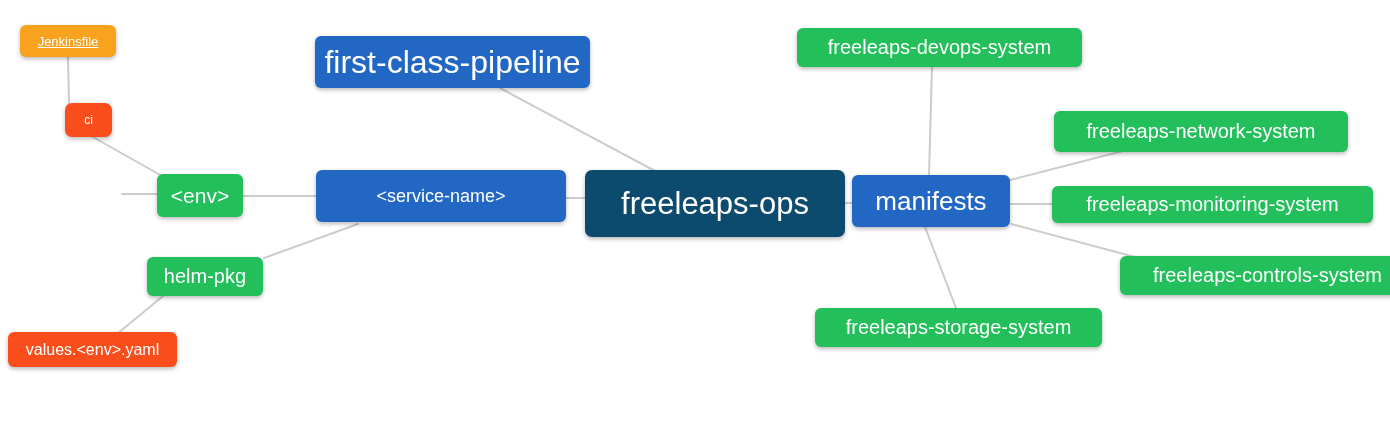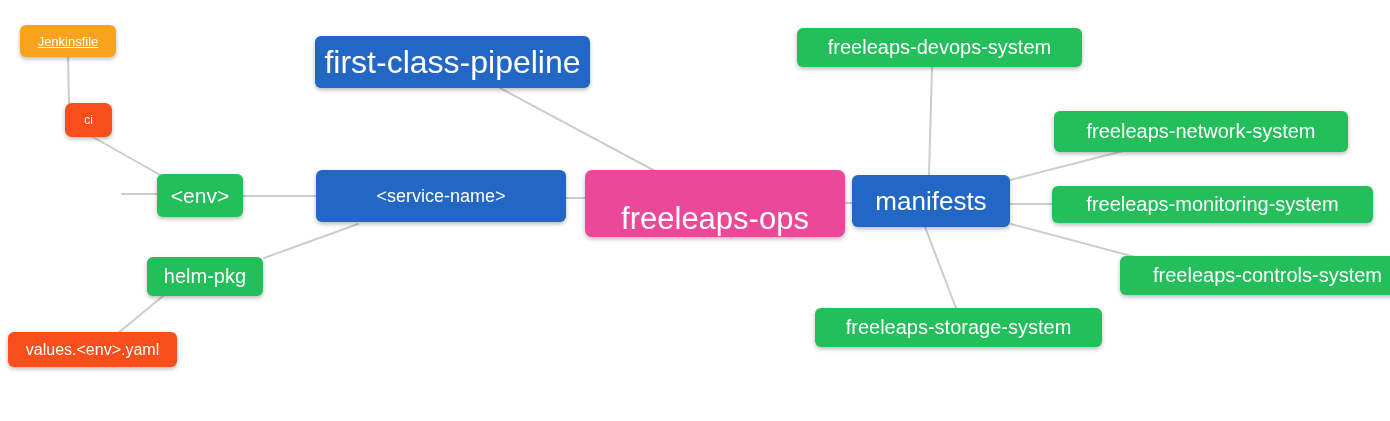--- a/index.html
+++ b/index.html
@@ -95,21 +95,21 @@
   </div>
 
   <div class="node n-first_class_pipeline" style="background: rgb(35, 103, 197);">
     <span>first-class-pipeline</span>
   </div>
 
   <div class="node n-service_name" style="background: rgb(35, 103, 197);">
     <span>&lt;service-name&gt;</span>
   </div>
 
-  <div class="node n-freeleaps_ops" style="background: #ec4899; align-items: flex-end;">
+  <div class="node n-freeleaps_ops" style="background: #0c4a6e;">
     <span>freeleaps-ops</span>
   </div>
 
   <div class="node n-manifests" style="background: rgb(35, 103, 197);">
     <span>manifests</span>
   </div>
 
   <div class="node n-devops_system" style="background: rgb(34, 191, 91);">
     <span>freeleaps-devops-system</span>
   </div>

